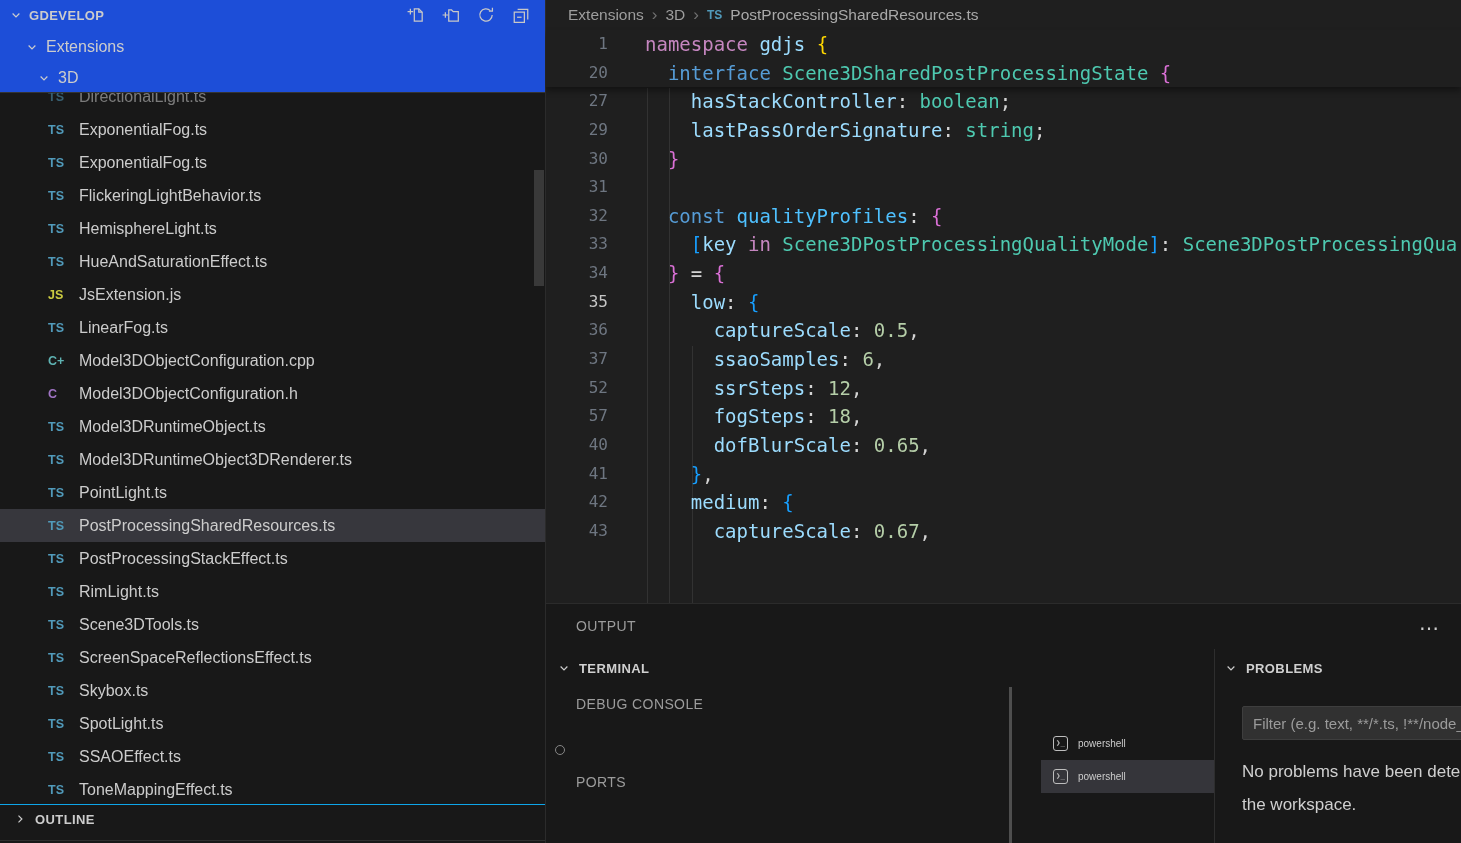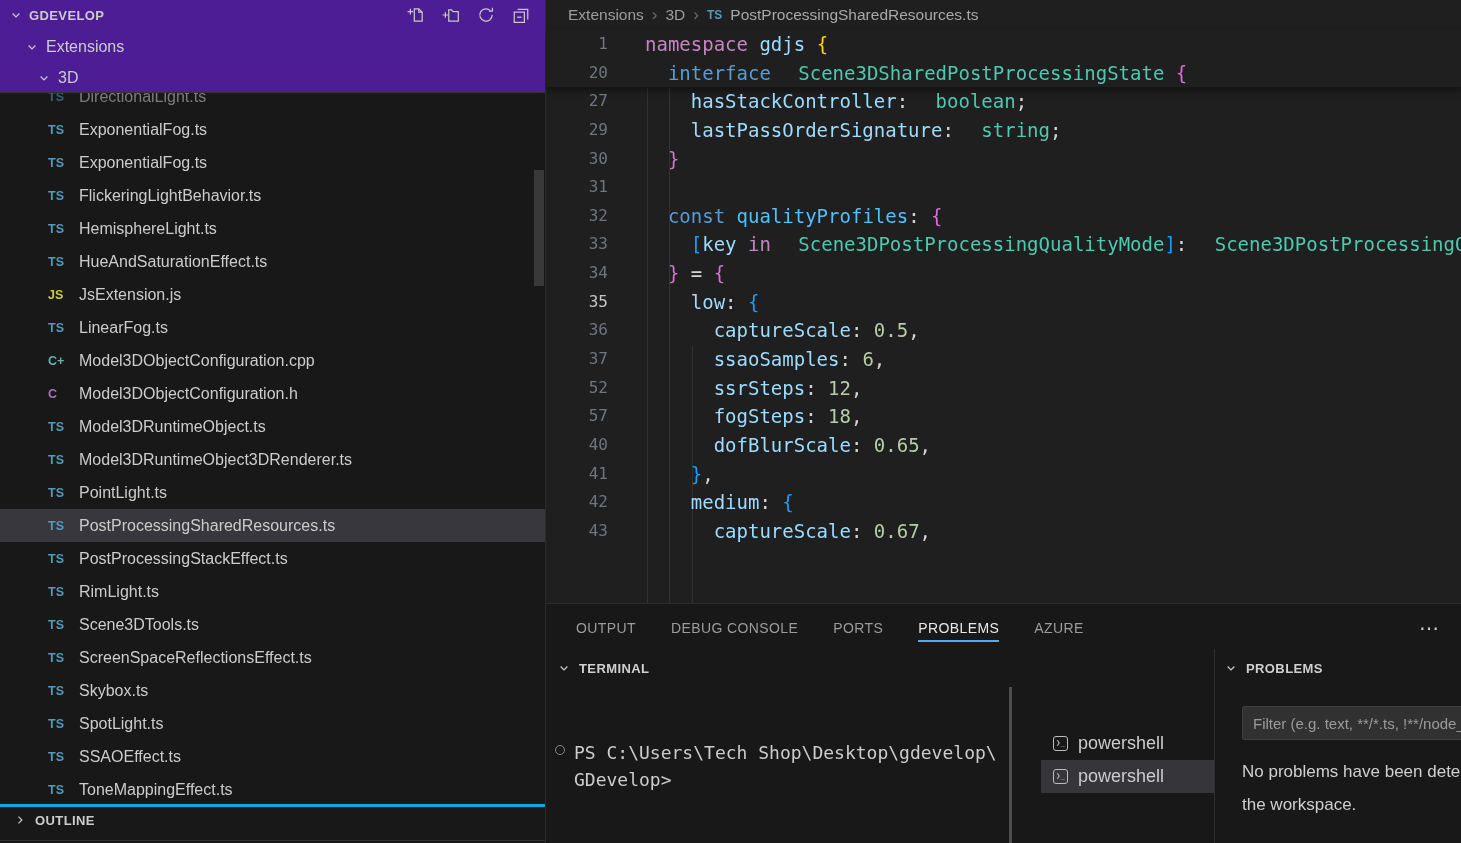--- a/index.html
+++ b/index.html
@@ -3,40 +3,40 @@
 <meta charset="utf-8">
 <title>VS Code</title>
 <style>
   * { margin:0; padding:0; box-sizing:border-box; }
   html,body { width:1461px; height:843px; overflow:hidden; background:#181818;
               font-family:"Liberation Sans", sans-serif; color:#cccccc; }
   svg { display:block; }
 
   
   #sidebar { position:absolute; left:0; top:0; width:545px; height:843px; background:#181818; }
-  .sb-top { position:relative; z-index:3; background:#4c1d95; }
+  .sb-top { position:relative; z-index:3; background:#1d4ed8; }
   .sb-header { height:30px; display:flex; align-items:center; padding-left:10px; gap:7px; }
   .sb-title { font-size:13px; font-weight:bold; letter-spacing:.4px; color:#cccccc; }
   .sb-actions { margin-left:auto; display:flex; gap:15px; padding-right:14px; }
   .sb-actions .abtn { width:20px; height:20px; display:flex; align-items:center; justify-content:center; }
   .tree-row { display:flex; align-items:center; gap:8px; font-size:16px; color:#cccccc; }
   .row-ext { height:33px; padding-left:26px; }
   .row-3d  { height:30px; padding-left:38px; border-bottom:1px solid #333333; }
   .file-list { position:relative; z-index:1; }
   .file-row { height:33px; display:flex; align-items:center; gap:9px; padding-left:48px; }
   .file-row.selected { background:#37373d; }
   .file-row.dim { margin-top:-13px; opacity:.55; }
   .file-ico { width:22px; font-size:12.5px; font-weight:bold; }
   .ico-ts { color:#519aba; } .ico-js { color:#cbcb41; }
   .ico-cpp { color:#5fb3b3; } .ico-h { color:#a074c4; }
   .file-name { font-size:16px; color:#cccccc; white-space:nowrap; }
   .sb-scroll { position:absolute; right:1px; top:170px; width:10px; height:116px;
                background:rgba(121,121,121,.35); z-index:5; }
   .sb-outline { position:absolute; left:0; right:0; top:804px; height:29px; z-index:4;
-                background:#181818; border-top:3px solid #0ea5e9;
+                background:#181818; border-top:1px solid #0ea5e9;
                 display:flex; align-items:center; gap:9px; padding-left:14px; }
   .sb-outline .lbl { font-size:13px; font-weight:bold; letter-spacing:.4px; color:#cccccc; }
   .sb-stub { position:absolute; left:0; right:0; top:840px; height:3px; z-index:4;
              background:#181818; border-top:1px solid #2f2f2f; }
 
   
   #editor { position:absolute; left:545px; top:0; width:916px; height:603px;
             background:#1f1f1f; border-left:1px solid #2b2b2b; }
   .breadcrumb { height:30px; display:flex; align-items:center; gap:8px; padding-left:22px;
                 font-size:15.5px; color:#9d9d9d; }
@@ -51,29 +51,29 @@
   .sticky { position:relative; z-index:2; background:#1f1f1f;
             box-shadow:0 4px 6px rgba(0,0,0,.38); }
   .cl { display:flex; height:28.65px; line-height:28.65px; position:relative; z-index:2; }
   .sticky .cl, .lines .cl { background:transparent; }
   .ln { flex:0 0 62px; text-align:right; font-family:"DejaVu Sans Mono", monospace;
         font-size:16px; color:#6e7681; }
   .ln.cur { color:#c6c6c6; }
   .ct { margin-left:37px; white-space:pre; font-family:"DejaVu Sans Mono", monospace;
         font-size:19px; color:#d4d4d4; }
   .tk-kw  { color:#C586C0; } .tk-kw2 { color:#569CD6; }
-  .tk-type{ color:#4EC9B0;margin-left:16px; } .tk-prop{ color:#9CDCFE; }
+  .tk-type{ color:#4EC9B0; } .tk-prop{ color:#9CDCFE; }
   .tk-var { color:#4FC1FF; } .tk-num { color:#B5CEA8; }
   .tk-pun { color:#d4d4d4; } .tk-id  { color:#9CDCFE; }
   .tk-b1  { color:#FFD700; } .tk-b2  { color:#DA70D6; } .tk-b3 { color:#179FFF; }
 
   
   #panel { position:absolute; left:545px; top:603px; width:916px; height:240px;
            background:#181818; border-left:1px solid #2b2b2b; border-top:1px solid #2b2b2b; }
-  .ptabs { height:45px; display:flex; align-items:flex-end; gap:35px; padding-left:30px; position:relative; }
+  .ptabs { height:45px; display:flex; align-items:flex-start; gap:35px; padding-left:30px; position:relative;flex-direction:column; }
   .ptab { position:relative; font-size:14px; letter-spacing:.4px; color:#9c9c9c; padding:14px 0 13px; }
   .ptab.active { color:#e8e8e8; }
   .ptab.active::after { content:""; position:absolute; left:0; right:0; bottom:7px;
                         height:2px; background:#4daafc; }
   .pmore { margin-left:auto; padding-right:22px; color:#cccccc; font-size:20px; }
   .pmore::before { content:"⋯"; }
   .pbody { position:absolute; left:0; right:0; top:45px; bottom:0; }
 
   .term-region { position:absolute; left:0; top:0; width:668px; height:100%; }
   .sec-header { height:38px; display:flex; align-items:center; gap:9px; padding-left:12px; }
@@ -84,21 +84,21 @@
   .term-prompt { position:absolute; left:28px; top:52px; white-space:pre;
                  font-family:"DejaVu Sans Mono", monospace; font-size:18px;
                  line-height:27px; color:#cccccc; }
   .term-scrollbar { position:absolute; left:463px; top:0; bottom:0; width:3px; background:#4e4e4e; }
   .term-tabs { position:absolute; left:495px; top:40px; width:173px; }
   .ttab { height:33px; display:flex; align-items:center; gap:10px; padding-left:12px; }
   .ttab.selected { background:#35353a; }
   .term-ico { width:15px; height:15px; border:1px solid #bdbdbd; border-radius:3px; position:relative; }
   .term-ico::after { content:"❯_"; position:absolute; left:2px; top:1px; font-size:7.5px;
                      color:#bdbdbd; font-family:"DejaVu Sans Mono", monospace; }
-  .ttab-label { font-size:18px; color:#cccccc; }
+  .ttab-label { font-size:10px; color:#cccccc; }
 
   .prob-region { position:absolute; left:668px; top:0; width:400px; height:100%;
                  border-left:1px solid #2e2e2e; background:#181818; }
   .prob-region .sec-header { padding-left:10px; }
   .prob-filter { position:absolute; left:27px; top:57px; width:360px; height:34px;
                  background:#313131; border:1px solid #3e3e3e; border-radius:2px;
                  color:#cccccc; font-size:15px; padding:0 10px;
                  font-family:"Liberation Sans", sans-serif; }
   .prob-filter::placeholder { color:#9b9b9b; }
   .prob-msg { position:absolute; left:27px; top:106px; width:370px;
@@ -367,21 +367,20 @@
   <div class="pbody">
     <div class="term-region">
       <div class="sec-header">
         <svg class="chev" width="12" height="12" viewBox="0 0 16 16">
             <path d="M3.5 6 8 10.5 12.5 6"></path>
           </svg>
         <span class="lbl">TERMINAL</span>
       </div>
       <div class="term-body">
         <span class="term-dot"></span>
-        <div class="term-prompt"><span>PS C:\Users\Tech Shop\Desktop\gdevelop\</span><br><span>GDevelop&gt;</span></div>
         <div class="term-scrollbar"></div>
         <div class="term-tabs">
             <div class="ttab">
               <span class="term-ico"></span>
               <span class="ttab-label">powershell</span>
             </div>
             <div class="ttab selected">
               <span class="term-ico"></span>
               <span class="ttab-label">powershell</span>
             </div>

